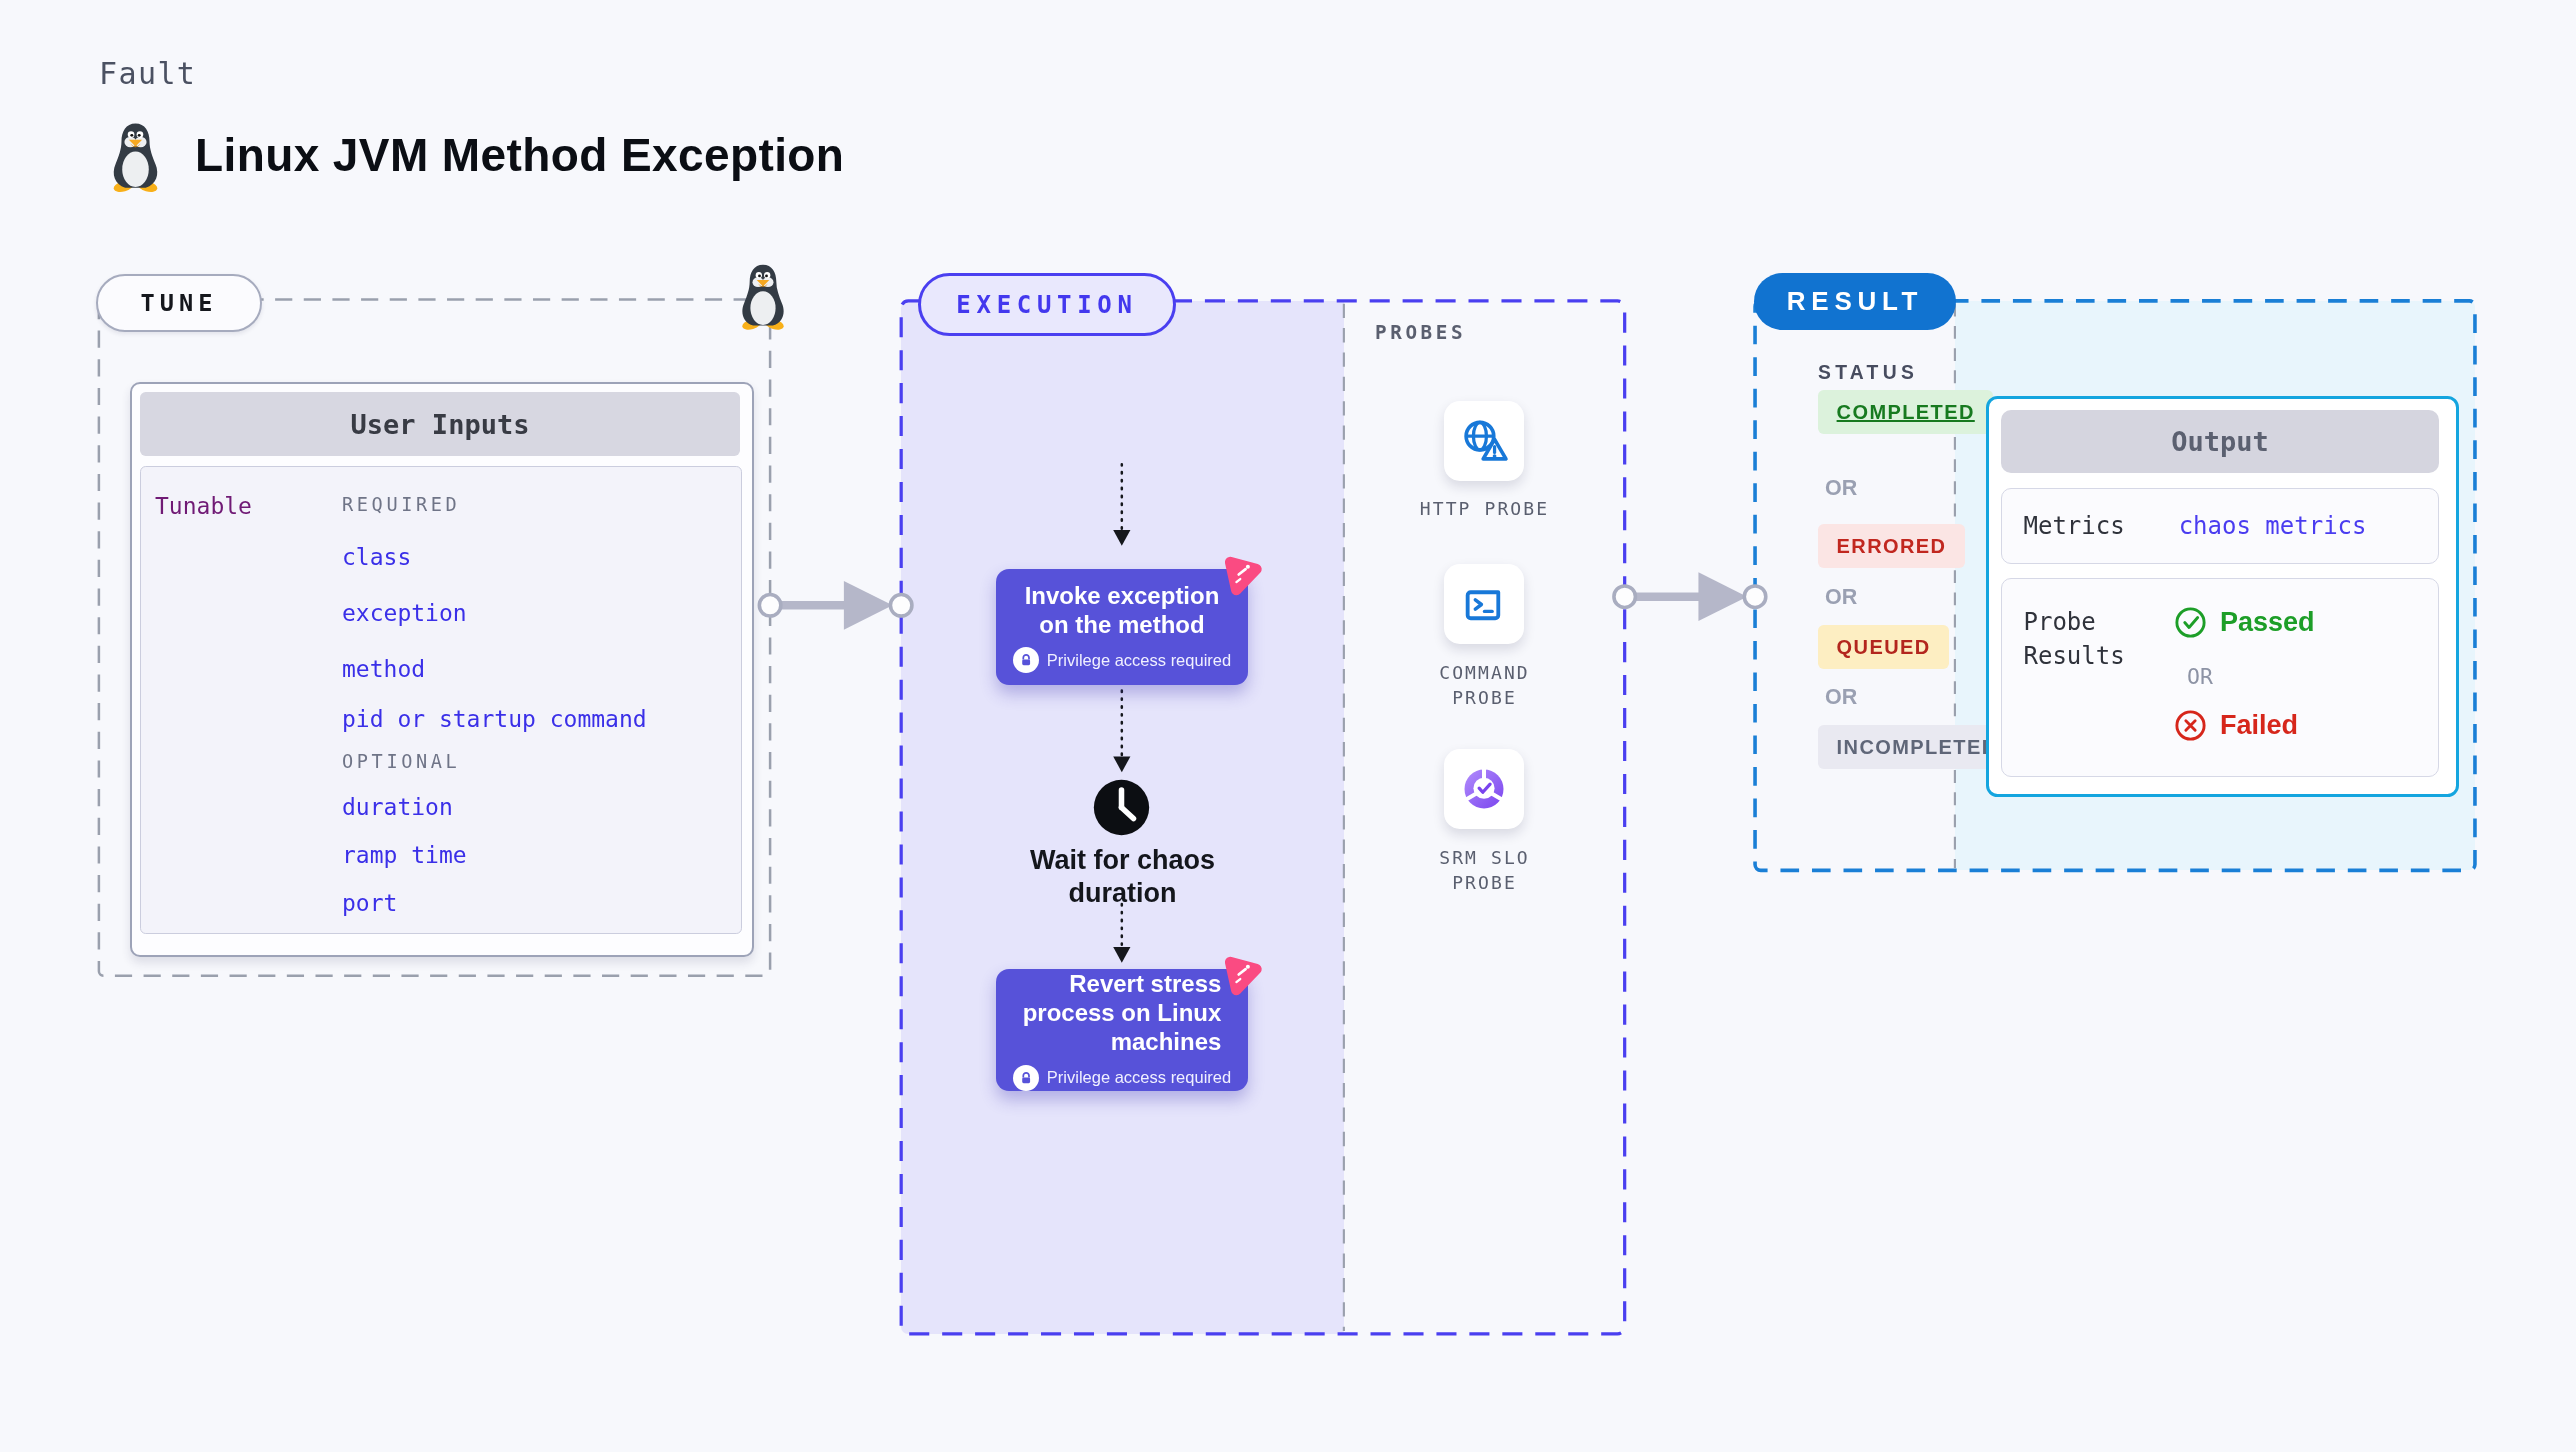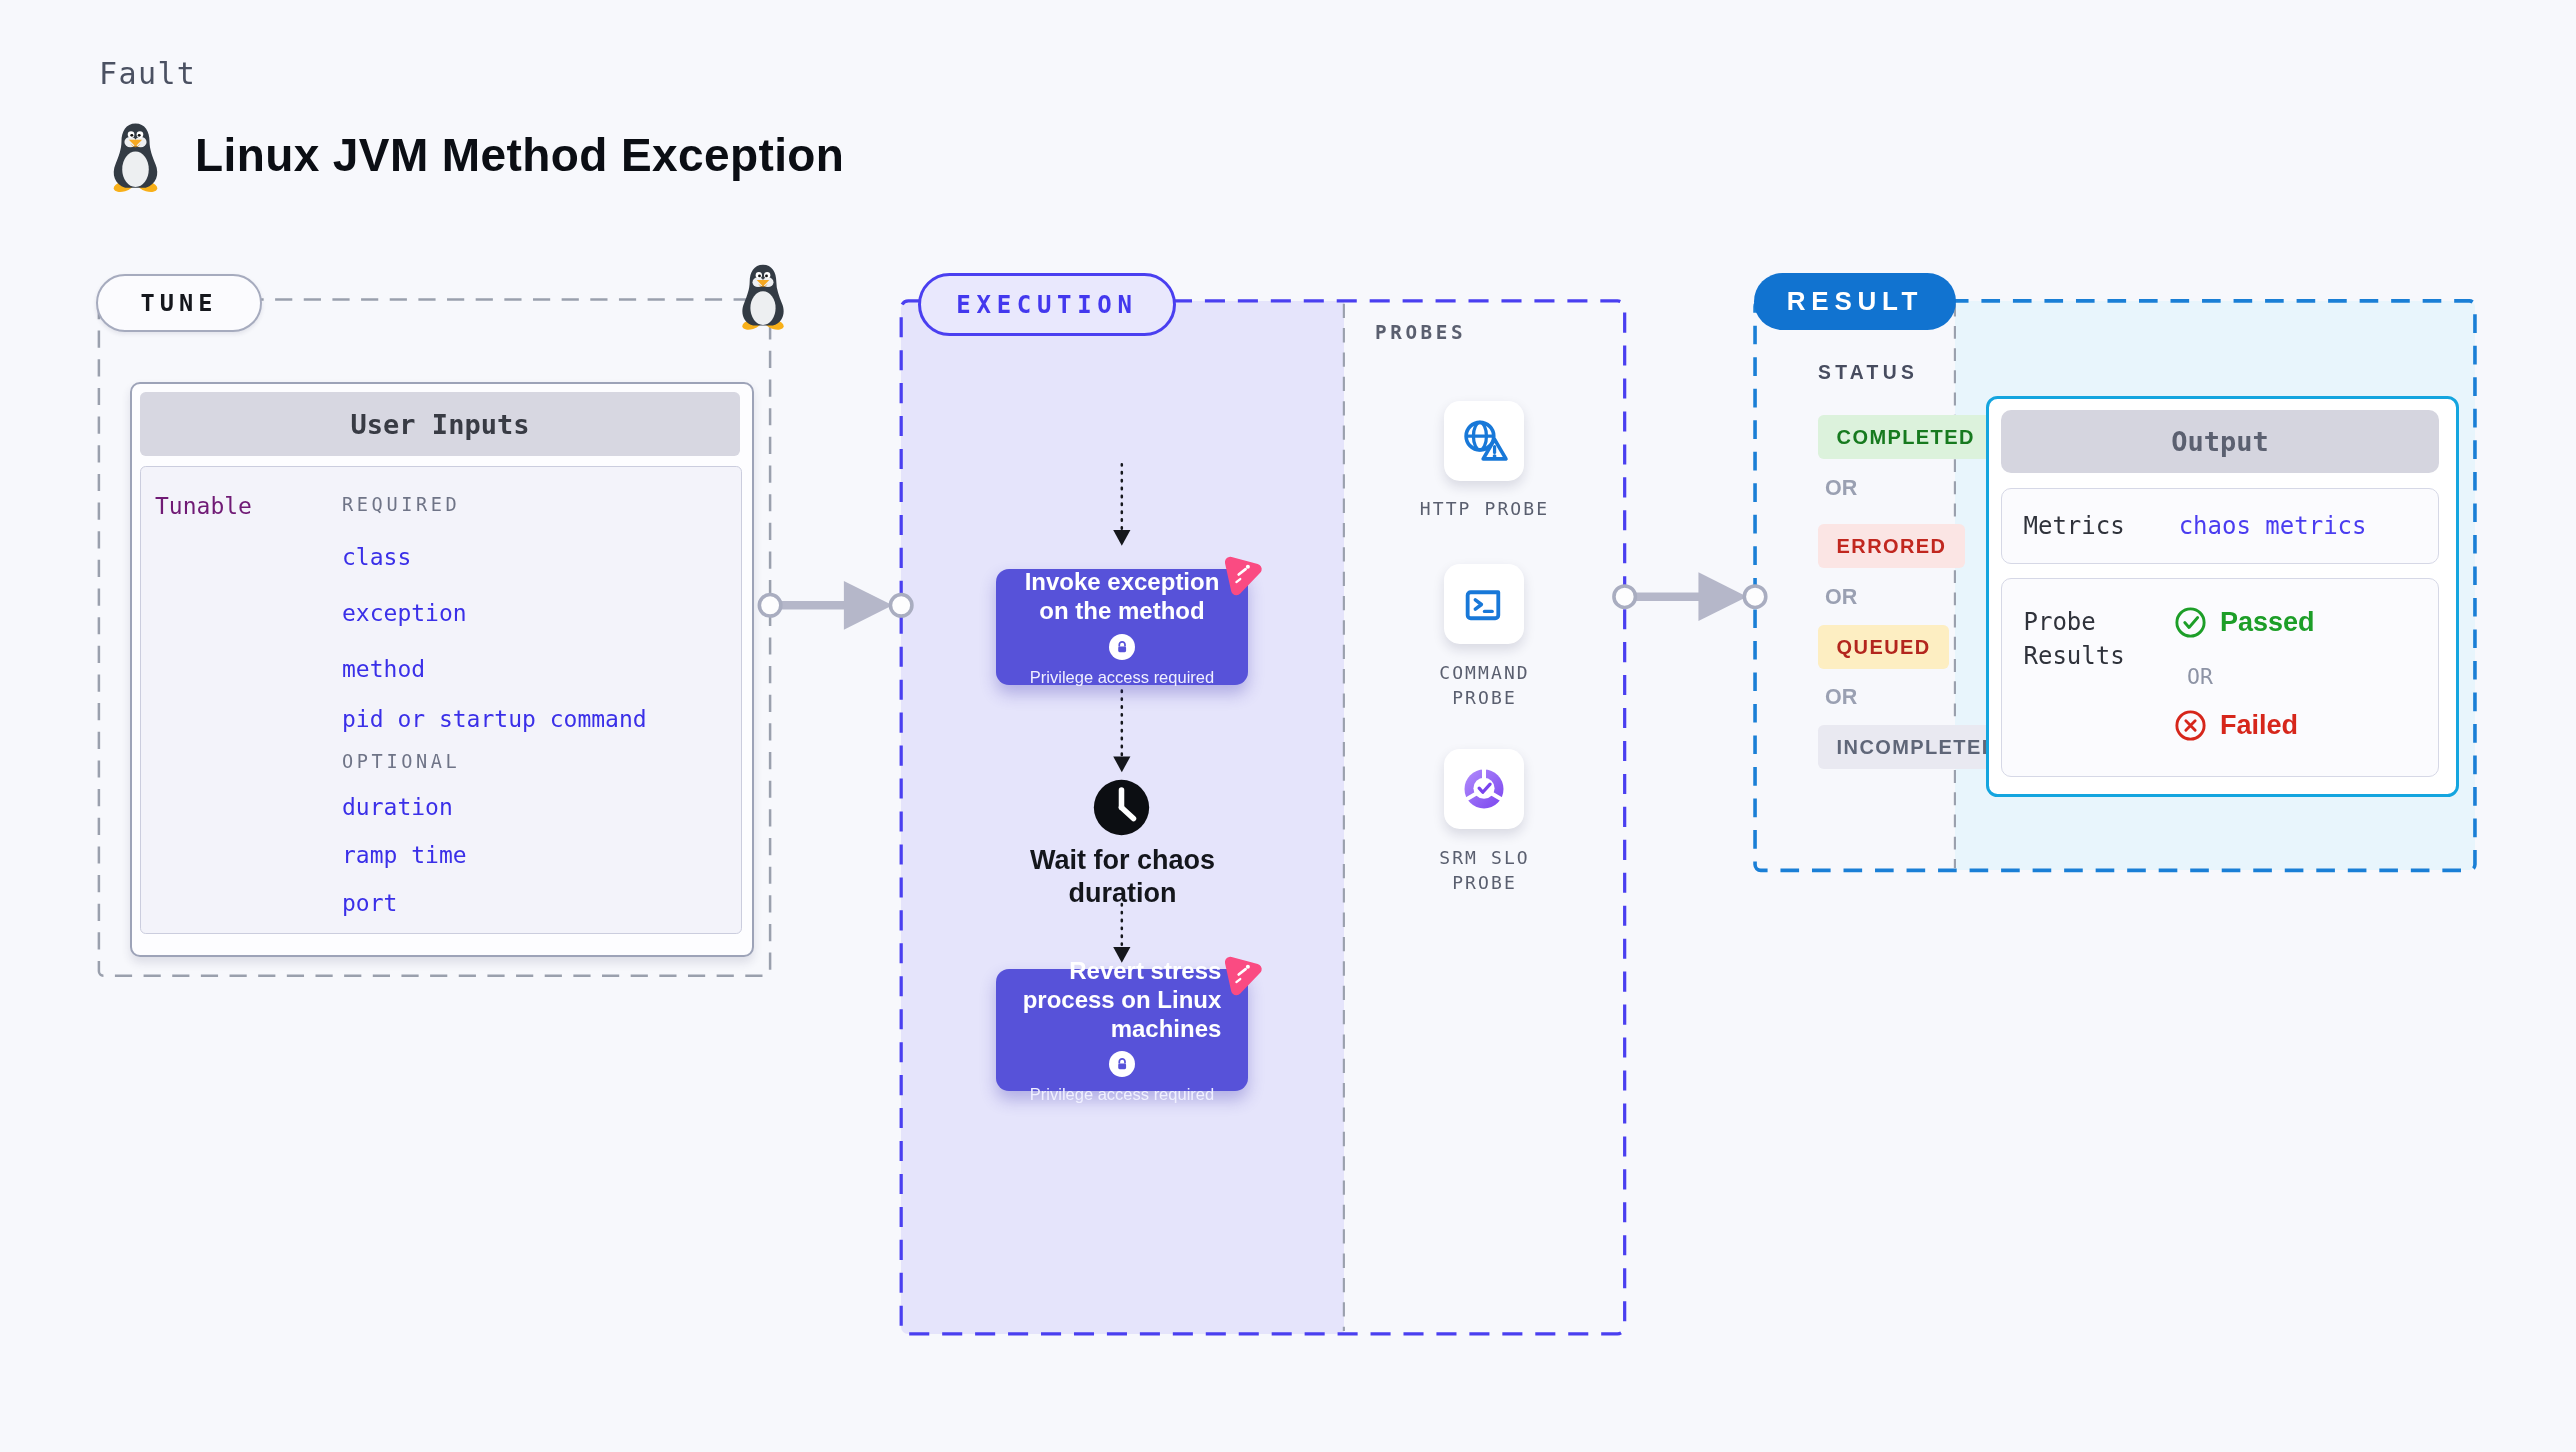--- a/index.html
+++ b/index.html
@@ -55,21 +55,21 @@
   
   .flow-title{width:443px;left:901px;text-align:center;font-weight:bold;color:#14161c;font-size:27px;line-height:33px;}
   #derive-text{top:393px;}
   #wait-text{top:844px;}
   .action-box{left:996px;width:252px;background:#5752d9;border-radius:13px;color:#fff;text-align:center;
               box-shadow:0 8.6px 15.8px rgba(60,50,180,.30);display:flex;flex-direction:column;
               align-items:center;justify-content:center;}
   #invoke-box{top:569px;height:116px;}
   #revert-box{top:969px;height:122px;text-align:right;}
   .action-title{font-weight:bold;font-size:24px;line-height:29px;}
-  .privilege-row{display:flex;align-items:center;gap:8px;margin-top:8.6px;flex-direction:column;}
+  .privilege-row{display:flex;align-items:center;gap:8px;margin-top:8.6px;}
   .privilege-note{font-size:16.5px;color:#f0f0ff;}
   .lock-circle{width:26px;height:26px;border-radius:50%;background:#ffffff;display:flex;align-items:center;justify-content:center;}
   .chaos-pin{width:46px;height:46px;}
   #pin-invoke{left:1218px;top:553px;}
   #pin-revert{left:1218px;top:953px;}
   #clock-icon{left:1092px;top:778px;width:59px;height:59px;}
 
   
   #probes-label{left:1375px;top:321px;font-size:19.3px;font-weight:bold;letter-spacing:3.6px;color:#5a5f6f;}
   .probe-tile{left:1444px;width:80px;height:80px;background:#ffffff;border-radius:15.8px;
@@ -79,21 +79,21 @@
   #tile-srm{top:749px;}
   .probe-label{left:1344px;width:281px;text-align:center;font-size:18px;letter-spacing:2.1px;color:#5a5f6f;line-height:25px;}
   #label-http{top:496px;}
   #label-cmd{top:660px;}
   #label-srm{top:845px;}
 
   
   #status-label{left:1818px;top:362px;font-size:19.3px;font-weight:bold;letter-spacing:4.3px;color:#474c5f;}
   .status-badge{left:1818px;height:44px;display:inline-flex;align-items:center;border-radius:5.7px;
                 padding:0 18.6px;font-size:20px;font-weight:bold;letter-spacing:1.4px;}
-  #badge-completed{top:415px;background:#dcf2dc;color:#177a1f;}
+  #badge-completed{top:390px;background:#dcf2dc;color:#177a1f;text-decoration:underline;}
   #badge-errored{top:524px;background:#fbe5e4;color:#c1271f;}
   #badge-queued{top:625px;background:#fdeec2;color:#b3261e;}
   #badge-incompleted{top:725px;background:#e9e9f1;color:#5f6678;}
   .or-label{left:1825px;font-size:21.5px;font-weight:bold;color:#9aa0b2;}
   #or-1{top:476px;} #or-2{top:585px;} #or-3{top:685px;}
 
   
   #output-box{left:1986px;top:396px;width:467px;height:395px;background:#ffffff;border:3.6px solid #14a5df;border-radius:11.5px;}
   #output-header{left:2001px;top:410px;width:438px;height:63px;background:#d5d5df;border-radius:10px;
                  display:flex;align-items:center;justify-content:center;font-size:27px;font-weight:bold;color:#5b6070;}

